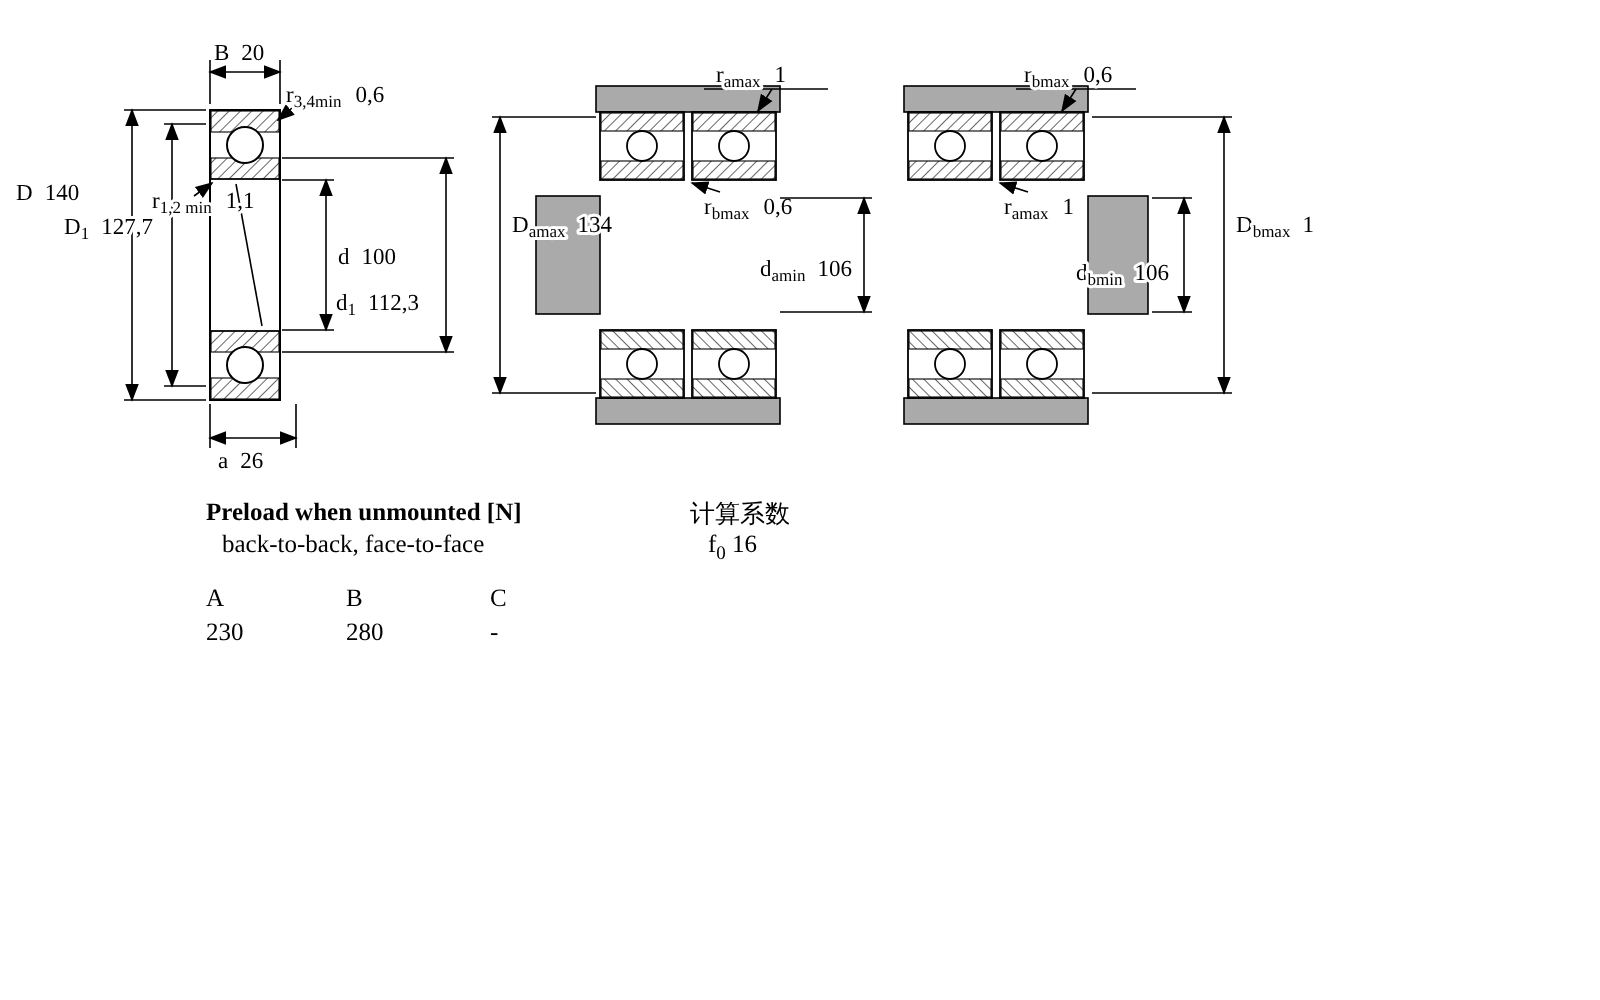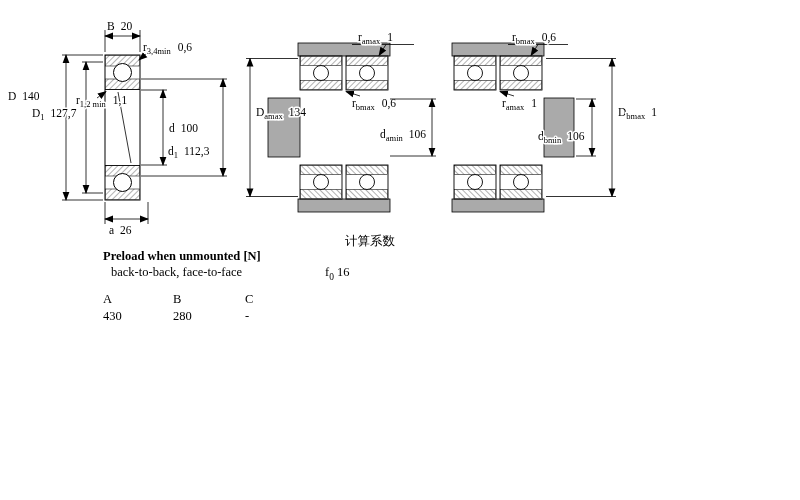--- a/index.html
+++ b/index.html
@@ -181,26 +181,26 @@
         <line x1="592" y1="99" x2="592" y2="156" class="dl" marker-start="url(#arr)" marker-end="url(#arr)"></line>
         <text x="538" y="140"><tspan>d</tspan><tspan class="sub" dy="2.5">bmin</tspan><tspan dy="-2.5" dx="6">106</tspan></text>
       </g>
     </g>
   </svg>
 
   <div>
     <div class="t bold" style="left:103px; top:249px">Preload when unmounted [N]</div>
     <div class="t" style="left:111px; top:265px">back-to-back, face-to-face</div>
 
-    <div class="t" style="left:345px; top:233px">计算系数</div>
-    <div class="t" style="left:325px; top:265px"><span>f</span><sub>0</sub>&nbsp;<span>16</span></div>
+    <div class="t" style="left:345px; top:249px">计算系数</div>
+    <div class="t" style="left:354px; top:265px"><span>f</span><sub>0</sub>&nbsp;<span>16</span></div>
 
     <div>
       <div class="t" style="left:103px; top:292px">A</div>
       <div class="t" style="left:173px; top:292px">B</div>
       <div class="t" style="left:245px; top:292px">C</div>
-      <div class="t" style="left:103px; top:309px">430</div>
+      <div class="t" style="left:103px; top:309px">230</div>
       <div class="t" style="left:173px; top:309px">280</div>
       <div class="t" style="left:245px; top:309px">-</div>
     </div>
   </div>
 
 </div>
 
 </body></html>

